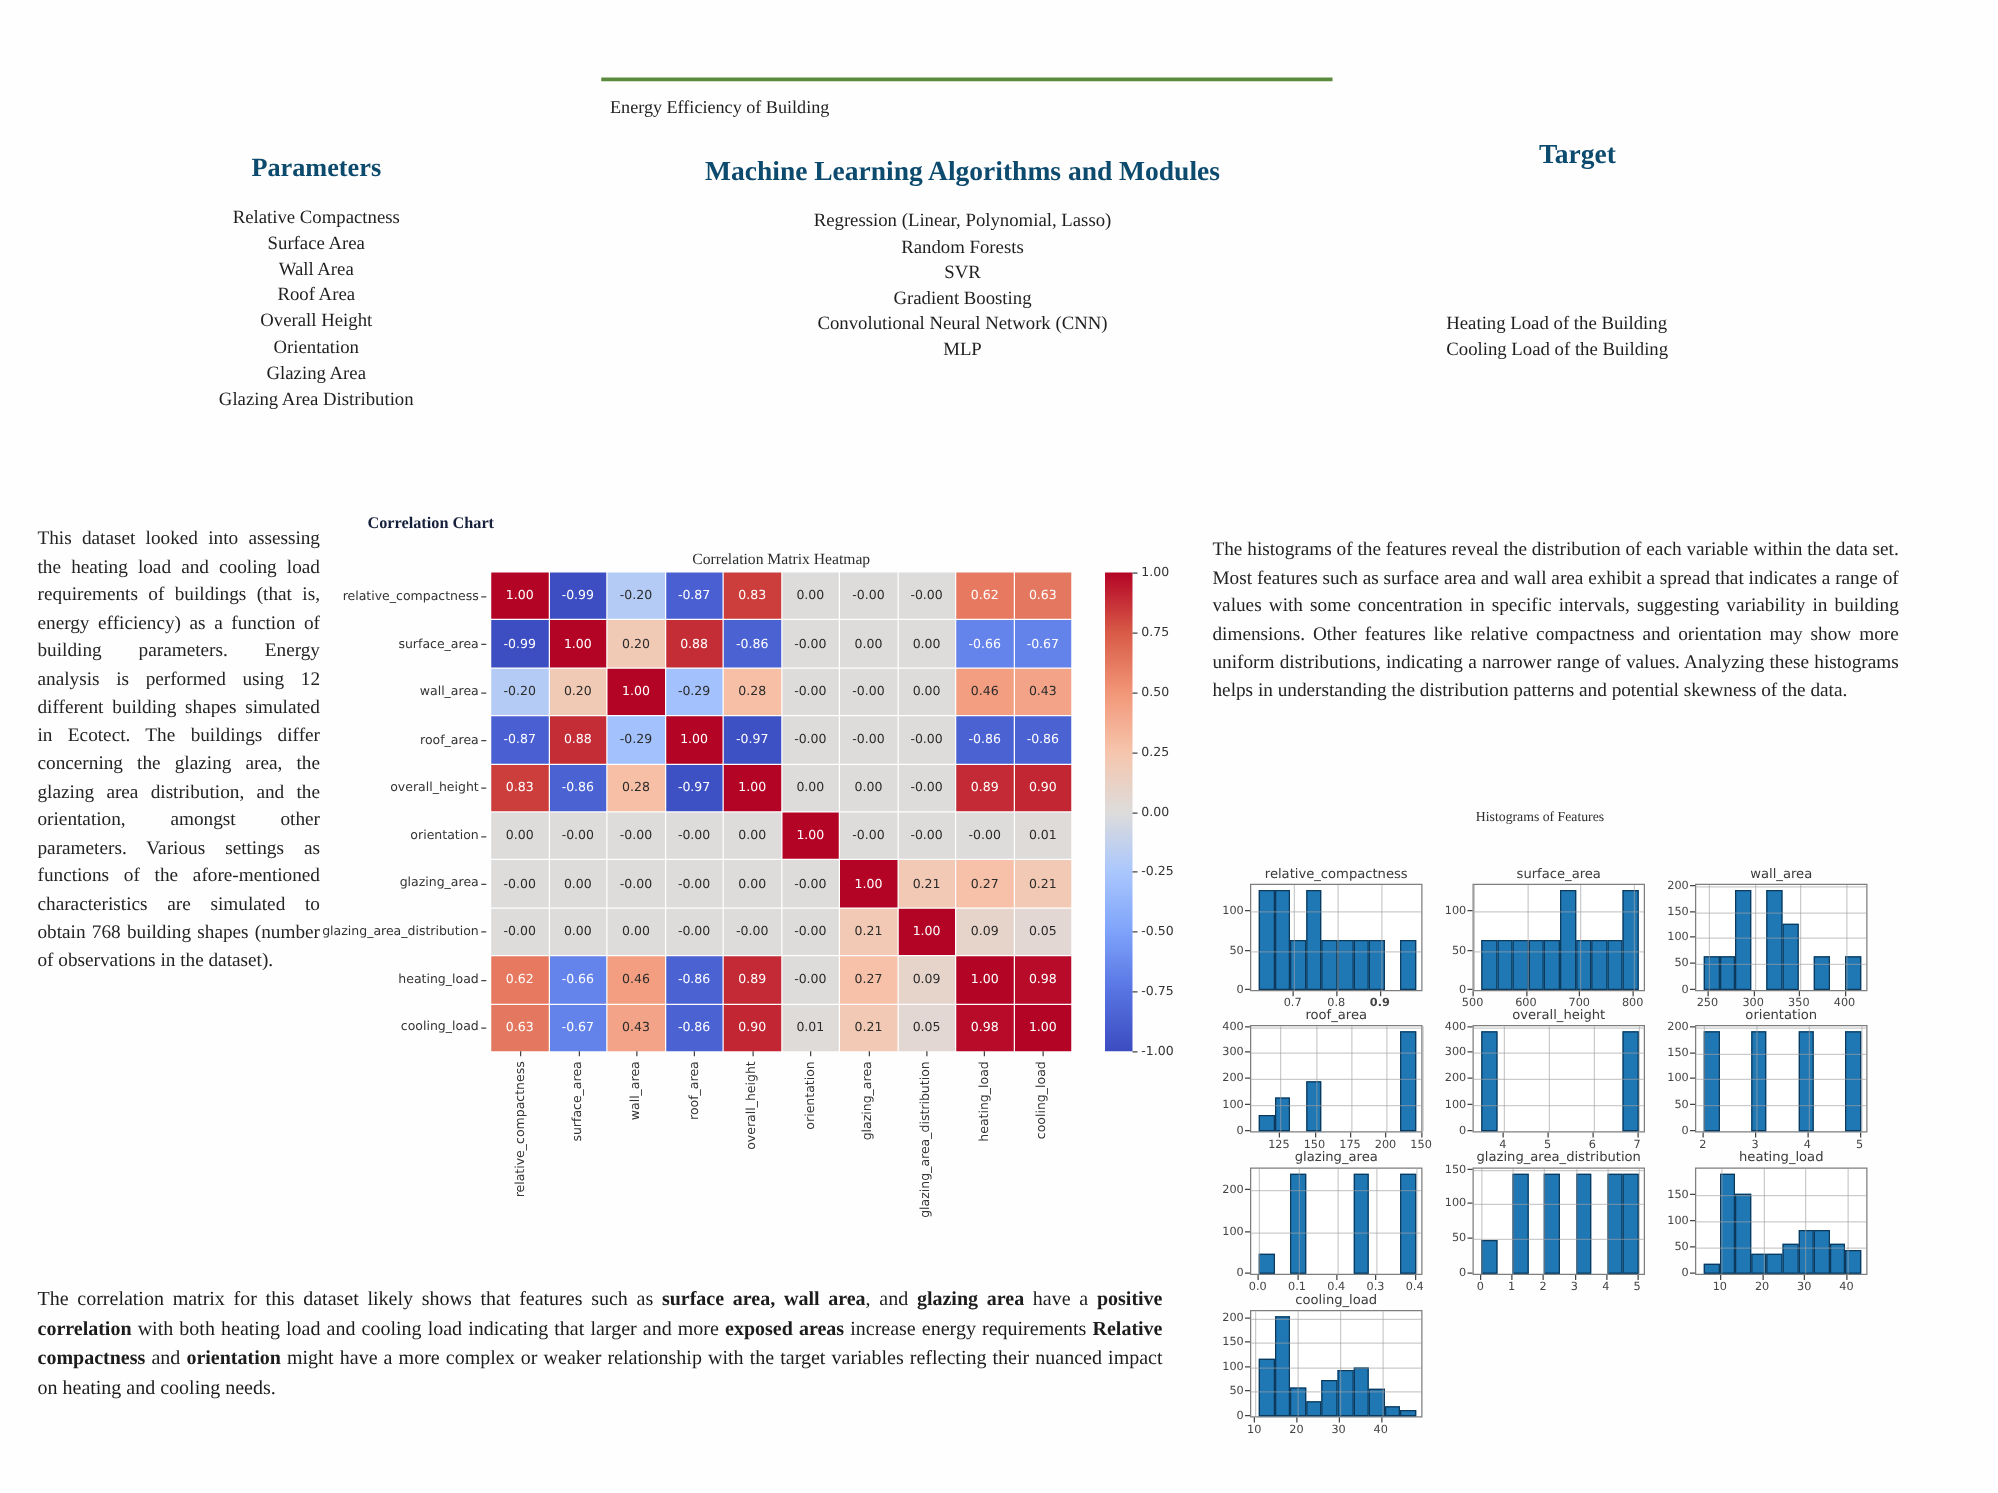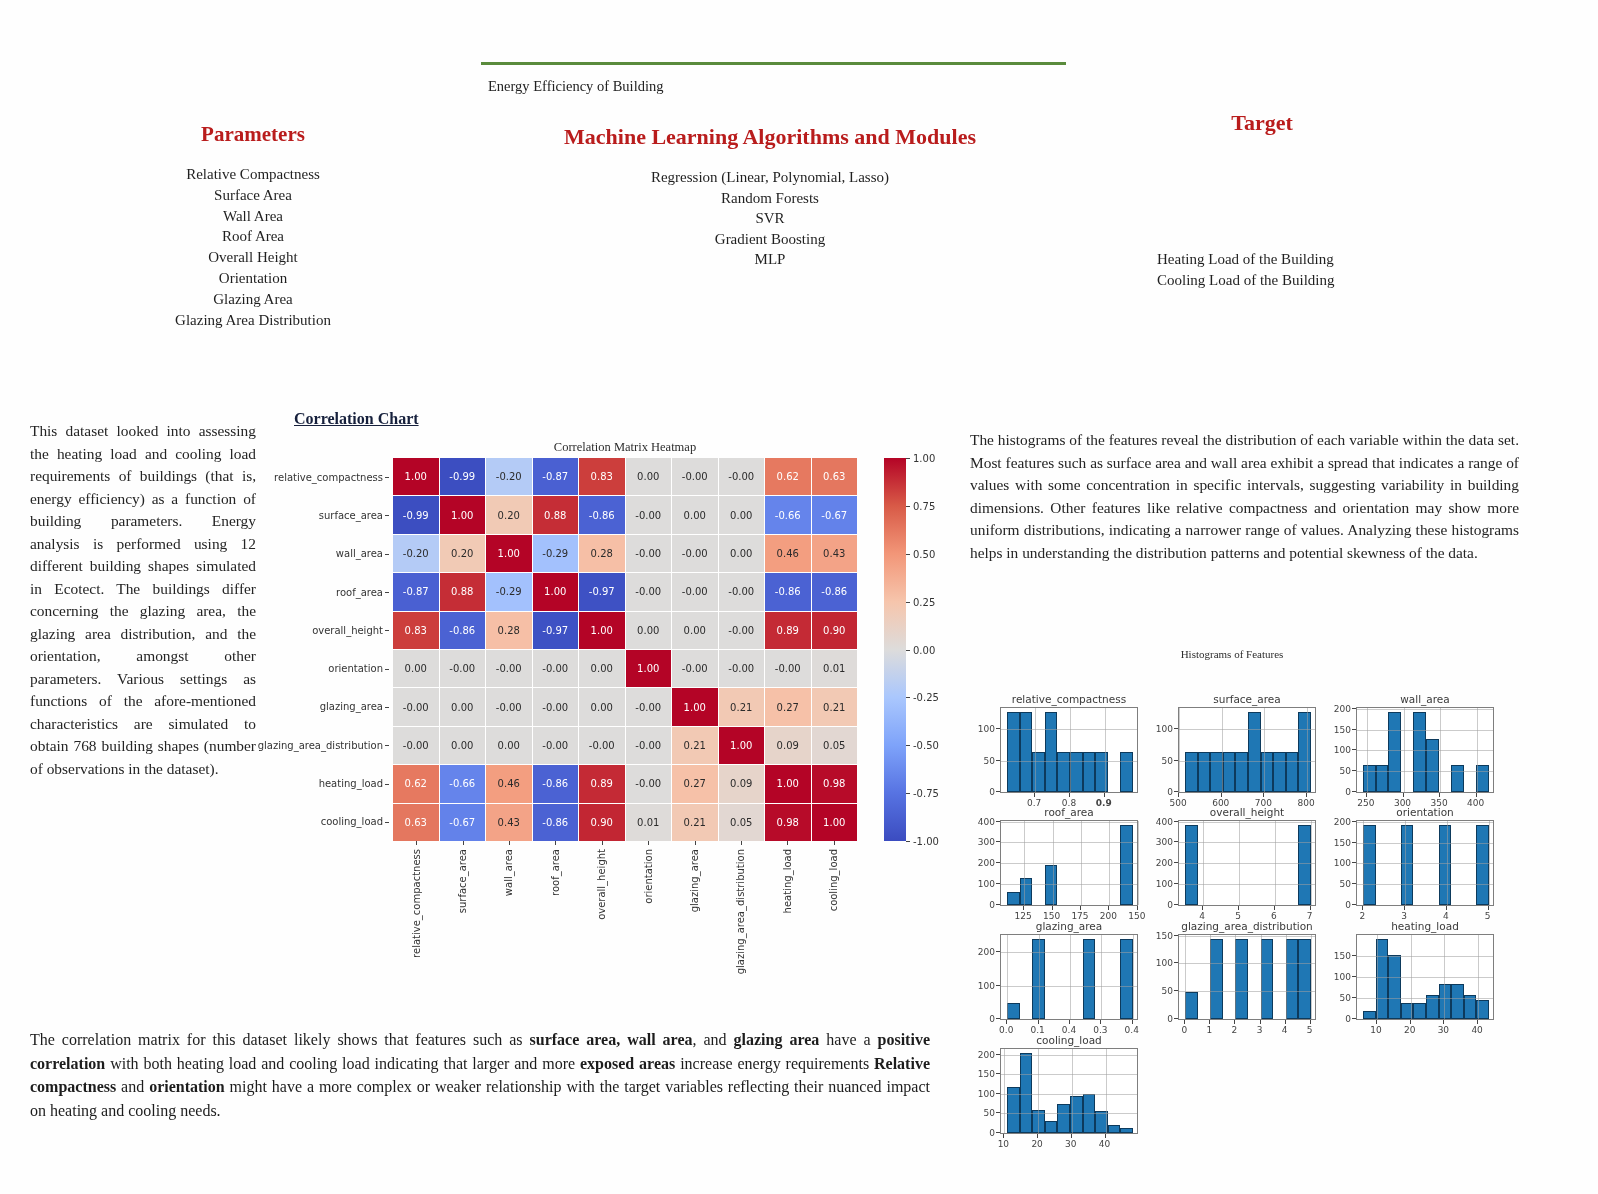--- a/index.html
+++ b/index.html
@@ -6,25 +6,25 @@
   #page{position:relative;width:1598px;height:1194px;background:#fefefe;overflow:hidden;
         font-family:"Liberation Serif",serif;color:#1f1f1f;}
   .abs{position:absolute;}
   .center{text-align:center;}
   .right{text-align:right;}
   .just{text-align:justify;}
   .b{font-weight:bold;}
 
   .main-title{font-size:27px;letter-spacing:.5px;color:#17172b;white-space:nowrap;}
   .subtitle{font-size:14.5px;color:#222;}
-  .col-heading{font-weight:bold;color:#b91c1c;}
+  .col-heading{font-weight:bold;color:#0c4a6e;}
   .list div{white-space:nowrap;}
 
   .para{font-size:15.4px;line-height:22.5px;color:#242424;}
-  .corr-label{font-size:16px;font-weight:bold;color:#16203c;text-decoration:underline;}
+  .corr-label{font-size:13px;font-weight:bold;color:#16203c;}
 
   .hm-title,.hist-title{font-size:12.5px;color:#2d2d2d;}
   .hm-grid{display:grid;grid-template-columns:repeat(10,1fr);grid-auto-rows:1fr;gap:1px;background:#fff;}
   .hm-cell{display:flex;align-items:center;justify-content:center;font-size:10px;
            font-family:"DejaVu Sans",sans-serif;}
   .hm-rowlabel{font-size:10px;color:#333;font-family:"DejaVu Sans",sans-serif;
                display:flex;align-items:center;justify-content:flex-end;}
   .hm-collabel span{writing-mode:vertical-rl;transform:rotate(180deg);font-size:10px;color:#333;
                     font-family:"DejaVu Sans",sans-serif;white-space:nowrap;}
   .hm-collabel{display:flex;justify-content:center;align-items:flex-start;}
@@ -56,20 +56,21 @@
       <div>Glazing Area</div>
       <div>Glazing Area Distribution</div>
     </div>
 
   <div class="abs col-heading center" style="left:510px;top:124px;width:520px;font-size:22px;">Machine Learning Algorithms and Modules</div>
   <div class="abs list center" style="left:510px;top:167px;width:520px;font-size:15px;line-height:20.5px;">
       <div>Regression (Linear, Polynomial, Lasso)</div>
       <div>Random Forests</div>
       <div>SVR</div>
       <div>Gradient Boosting</div>
+      <div>Convolutional Neural Network (CNN)</div>
       <div>MLP</div>
     </div>
 
   <div class="abs col-heading center" style="left:1142px;top:110px;width:240px;font-size:22px;">Target</div>
   <div class="abs list" style="left:1157px;top:249px;width:250px;font-size:15px;line-height:21.3px;">
       <div>Heating Load of the Building</div>
       <div>Cooling Load of the Building</div>
     </div>
 
   <div class="abs para just" style="left:30px;top:420px;width:226px;">This dataset looked into assessing the heating load and cooling load requirements of buildings (that is, energy efficiency) as a function of building parameters. Energy analysis is performed using 12 different building shapes simulated in Ecotect. The buildings differ concerning the glazing area, the glazing area distribution, and the orientation, amongst other parameters. Various settings as functions of the afore-mentioned characteristics are simulated to obtain 768 building shapes (number of observations in the dataset).</div>

